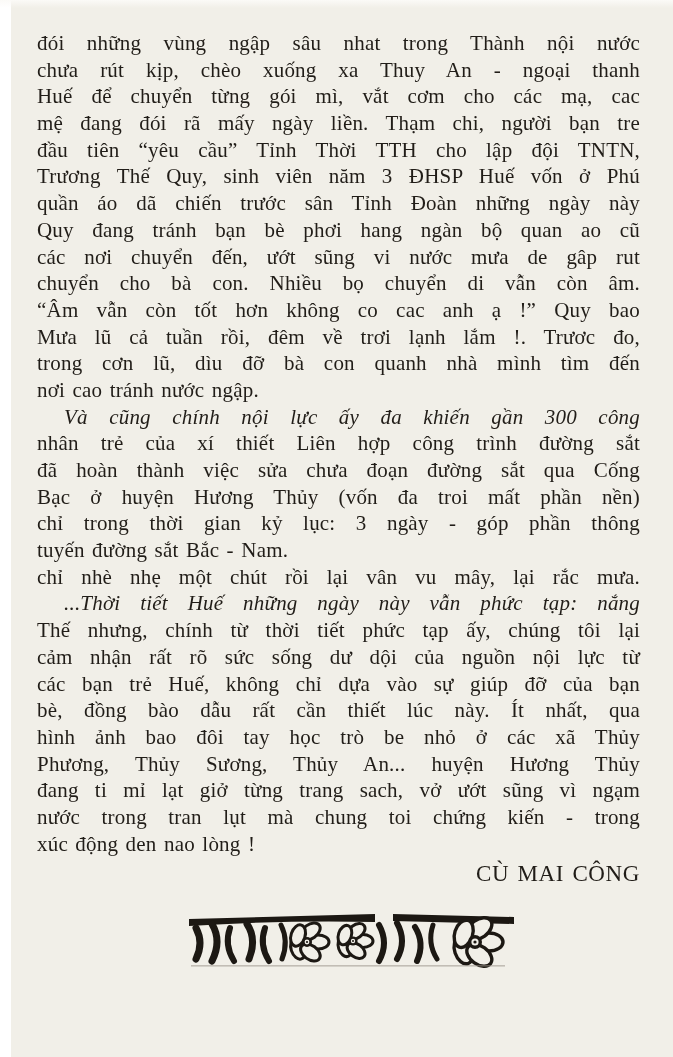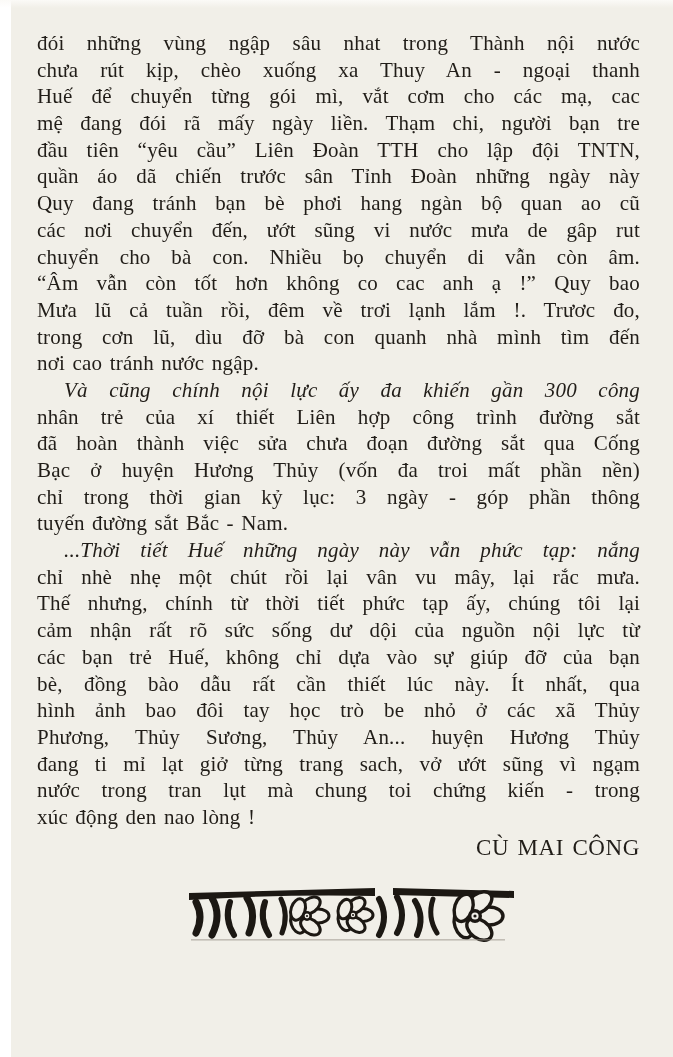--- a/index.html
+++ b/index.html
@@ -78,41 +78,42 @@
   <div class="scan-edge"></div>
   <div class="scan-edge-top"></div>
 
   <div class="text-block">
     <div id="paragraphs-container">
         <div class="para">
           <div class="line">đói những vùng ngập sâu nhat trong Thành nội nước</div>
           <div class="line">chưa rút kịp, chèo xuống xa Thuy An - ngoại thanh</div>
           <div class="line">Huế để chuyển từng gói mì, vắt cơm cho các mạ, cac</div>
           <div class="line">mệ đang đói rã mấy ngày liền. Thạm chi, người bạn tre</div>
-          <div class="line">đầu tiên “yêu cầu” Liên Đoàn TTH cho lập đội TNTN,</div>
+          <div class="line">đầu tiên “yêu cầu” Tỉnh Thời TTH cho lập đội TNTN,</div>
+          <div class="line">Trương Thế Quy, sinh viên năm 3 ĐHSP Huế vốn ở Phú</div>
           <div class="line">quần áo dã chiến trước sân Tỉnh Đoàn những ngày này</div>
           <div class="line">Quy đang tránh bạn bè phơi hang ngàn bộ quan ao cũ</div>
           <div class="line">các nơi chuyển đến, ướt sũng vi nước mưa de gâp rut</div>
           <div class="line">chuyển cho bà con. Nhiều bọ chuyển di vẫn còn âm.</div>
           <div class="line">“Âm vẫn còn tốt hơn không co cac anh ạ !” Quy bao</div>
           <div class="line">Mưa lũ cả tuần rồi, đêm về trơi lạnh lắm !. Trươc đo,</div>
           <div class="line">trong cơn lũ, dìu đỡ bà con quanh nhà mình tìm đến</div>
           <div class="line para-end">nơi cao tránh nước ngập.</div>
         </div>
         <div class="para">
           <div class="line first">Và cũng chính nội lực ấy đa khiến gần 300 công</div>
           <div class="line">nhân trẻ của xí thiết Liên hợp công trình đường sắt</div>
           <div class="line">đã hoàn thành việc sửa chưa đoạn đường sắt qua Cống</div>
           <div class="line">Bạc ở huyện Hương Thủy (vốn đa troi mất phần nền)</div>
           <div class="line">chỉ trong thời gian kỷ lục: 3 ngày - góp phần thông</div>
           <div class="line para-end">tuyến đường sắt Bắc - Nam.</div>
         </div>
         <div class="para">
+          <div class="line">chỉ nhè nhẹ một chút rồi lại vân vu mây, lại rắc mưa.</div>
           <div class="line first">...Thời tiết Huế những ngày này vẫn phức tạp: nắng</div>
-          <div class="line">chỉ nhè nhẹ một chút rồi lại vân vu mây, lại rắc mưa.</div>
           <div class="line">Thế nhưng, chính từ thời tiết phức tạp ấy, chúng tôi lại</div>
           <div class="line">cảm nhận rất rõ sức sống dư dội của nguồn nội lực từ</div>
           <div class="line">các bạn trẻ Huế, không chỉ dựa vào sự giúp đỡ của bạn</div>
           <div class="line">bè, đồng bào dẫu rất cần thiết lúc này. Ít nhất, qua</div>
           <div class="line">hình ảnh bao đôi tay học trò be nhỏ ở các xã Thủy</div>
           <div class="line">Phương, Thủy Sương, Thủy An... huyện Hương Thủy</div>
           <div class="line">đang ti mỉ lạt giở từng trang sach, vở ướt sũng vì ngạm</div>
           <div class="line">nước trong tran lụt mà chung toi chứng kiến - trong</div>
           <div class="line para-end">xúc động den nao lòng !</div>
         </div>

